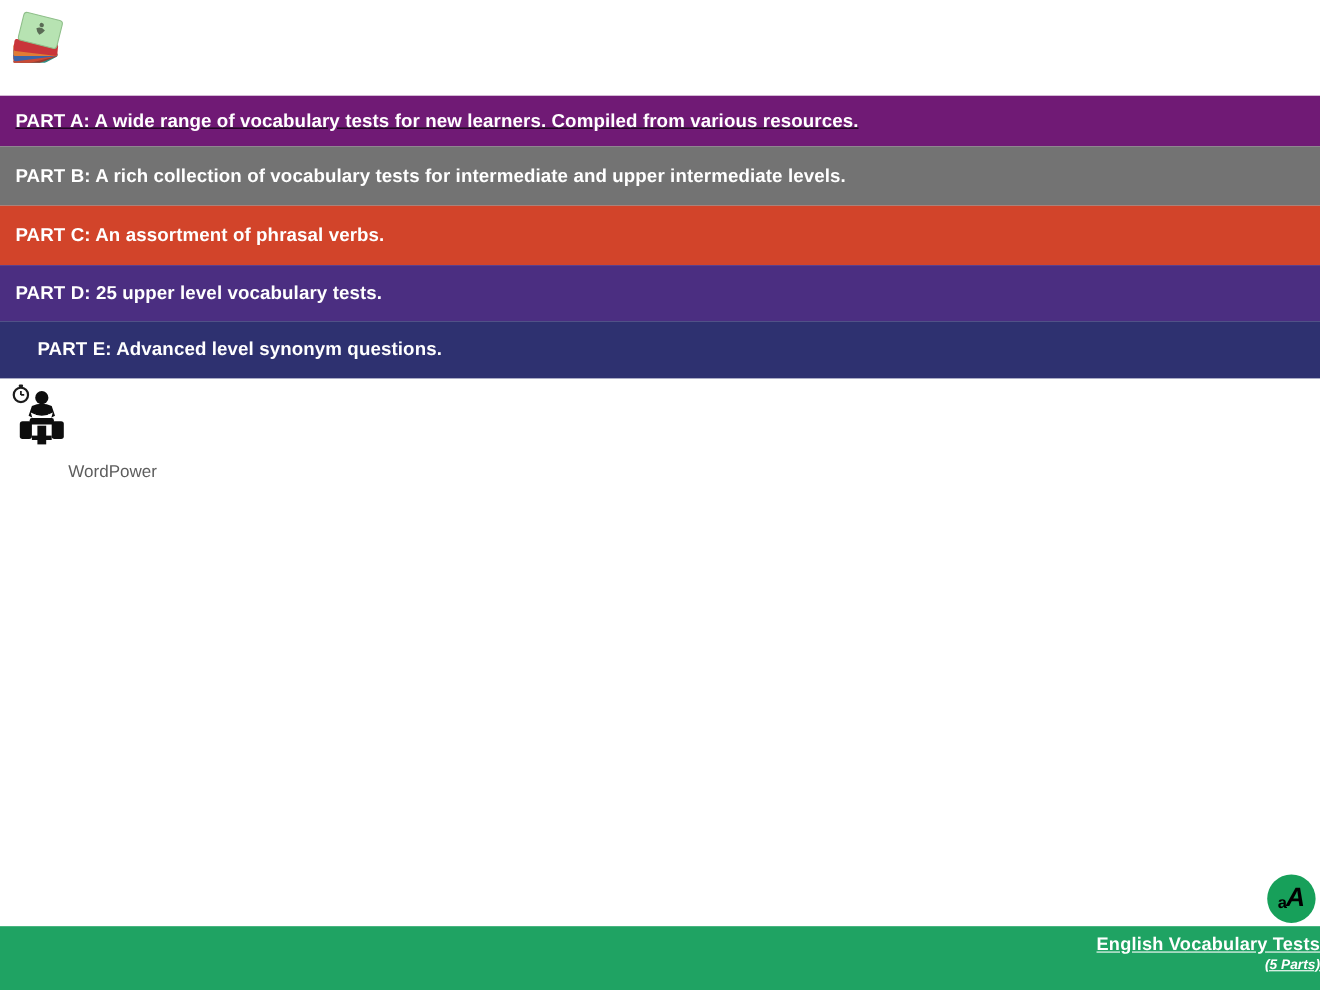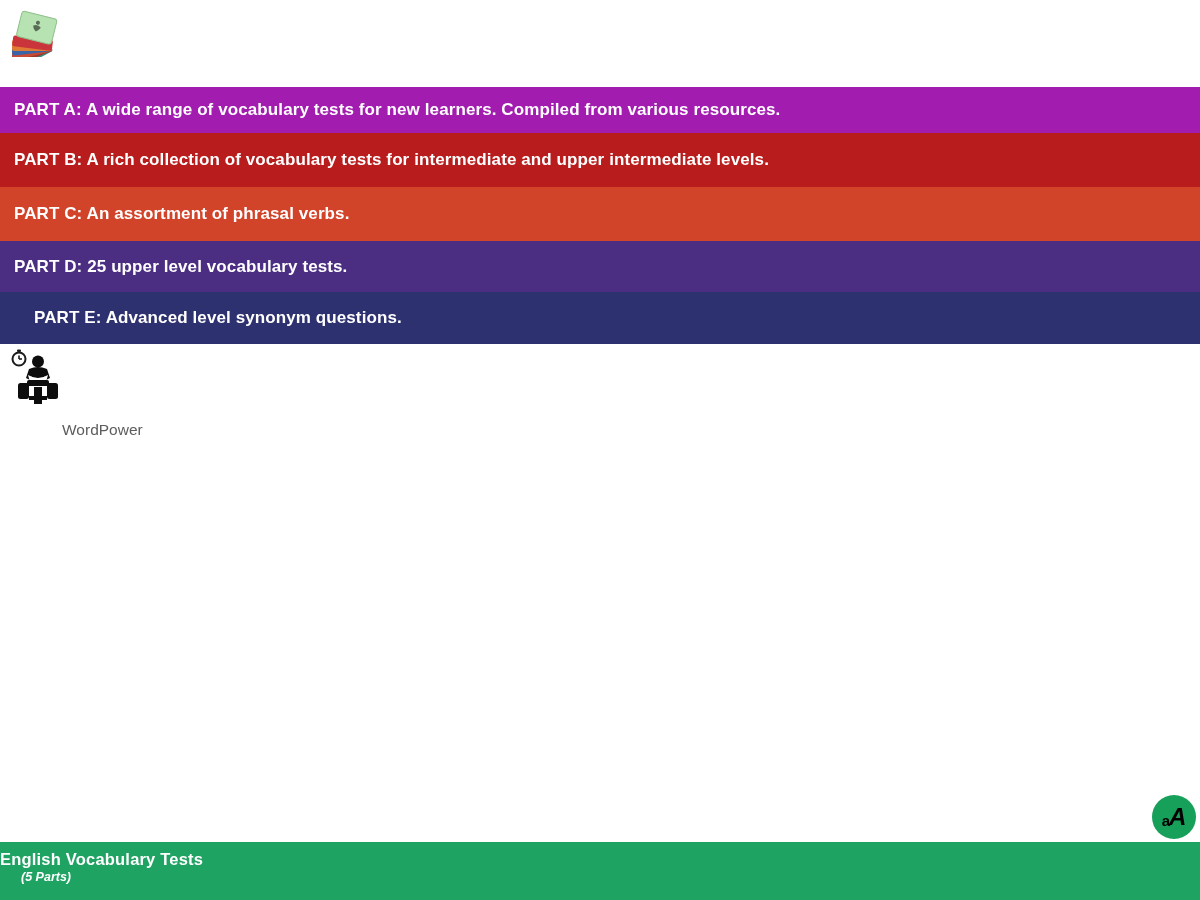--- a/index.html
+++ b/index.html
@@ -65,22 +65,23 @@
   }
   .font-size-button .big-a {
     color: #000; font-weight: bold; font-style: italic; font-size: 24px; line-height: 1;
     margin-left: -1px;
   }
 
   
   .footer {
     position: absolute; left: 0; top: 842px;
     width: 1200px; height: 58px;
-    text-align: left;
+    text-align: right;
     color: #ffffff;
+    text-decoration: underline;
   }
   .footer-title {
     font-size: 16.5px; font-weight: bold;
     padding-top: 8px;
     letter-spacing: 0.2px;
   }
   .footer-subtitle {
     font-size: 12.5px; font-weight: bold; font-style: italic;
     margin-top: 1px;
     padding-left: 21px;
@@ -103,24 +104,24 @@
         <rect x="-38" y="-30" width="36" height="26" rx="3" fill="#b7e3b2" stroke="#8fbf8a" stroke-width="1" transform="rotate(14)"></rect>
         <g transform="rotate(14)">
           <circle cx="-20" cy="-22" r="2" fill="#5a6b55"></circle>
           <path d="M -24 -18 q 4 -3 8 0 q -2 4 -4 5 q -3 -2 -4 -5 Z" fill="#5a6b55"></path>
         </g>
       </g>
     </svg>
   </div>
 
   <div class="bars">
-    <div class="bar bar-a" style="background-color: #a21caf;">
+    <div class="bar bar-a" style="background-color: #701a75; text-decoration: underline;">
       <span>PART A: A wide range of vocabulary tests for new learners. Compiled from various resources.</span>
     </div>
-    <div class="bar bar-b" style="background-color: #b91c1c;">
+    <div class="bar bar-b" style="background-color: #737373;">
       <span>PART B: A rich collection of vocabulary tests for intermediate and upper intermediate levels.</span>
     </div>
     <div class="bar bar-c" style="background-color: rgb(210, 68, 42);">
       <span>PART C: An assortment of phrasal verbs.</span>
     </div>
     <div class="bar bar-d" style="background-color: rgb(75, 46, 129);">
       <span>PART D: 25 upper level vocabulary tests.</span>
     </div>
     <div class="bar bar-e" style="background-color: rgb(46, 49, 112); padding-left: 20px;">
       <span>PART E: Advanced level synonym questions.</span>

